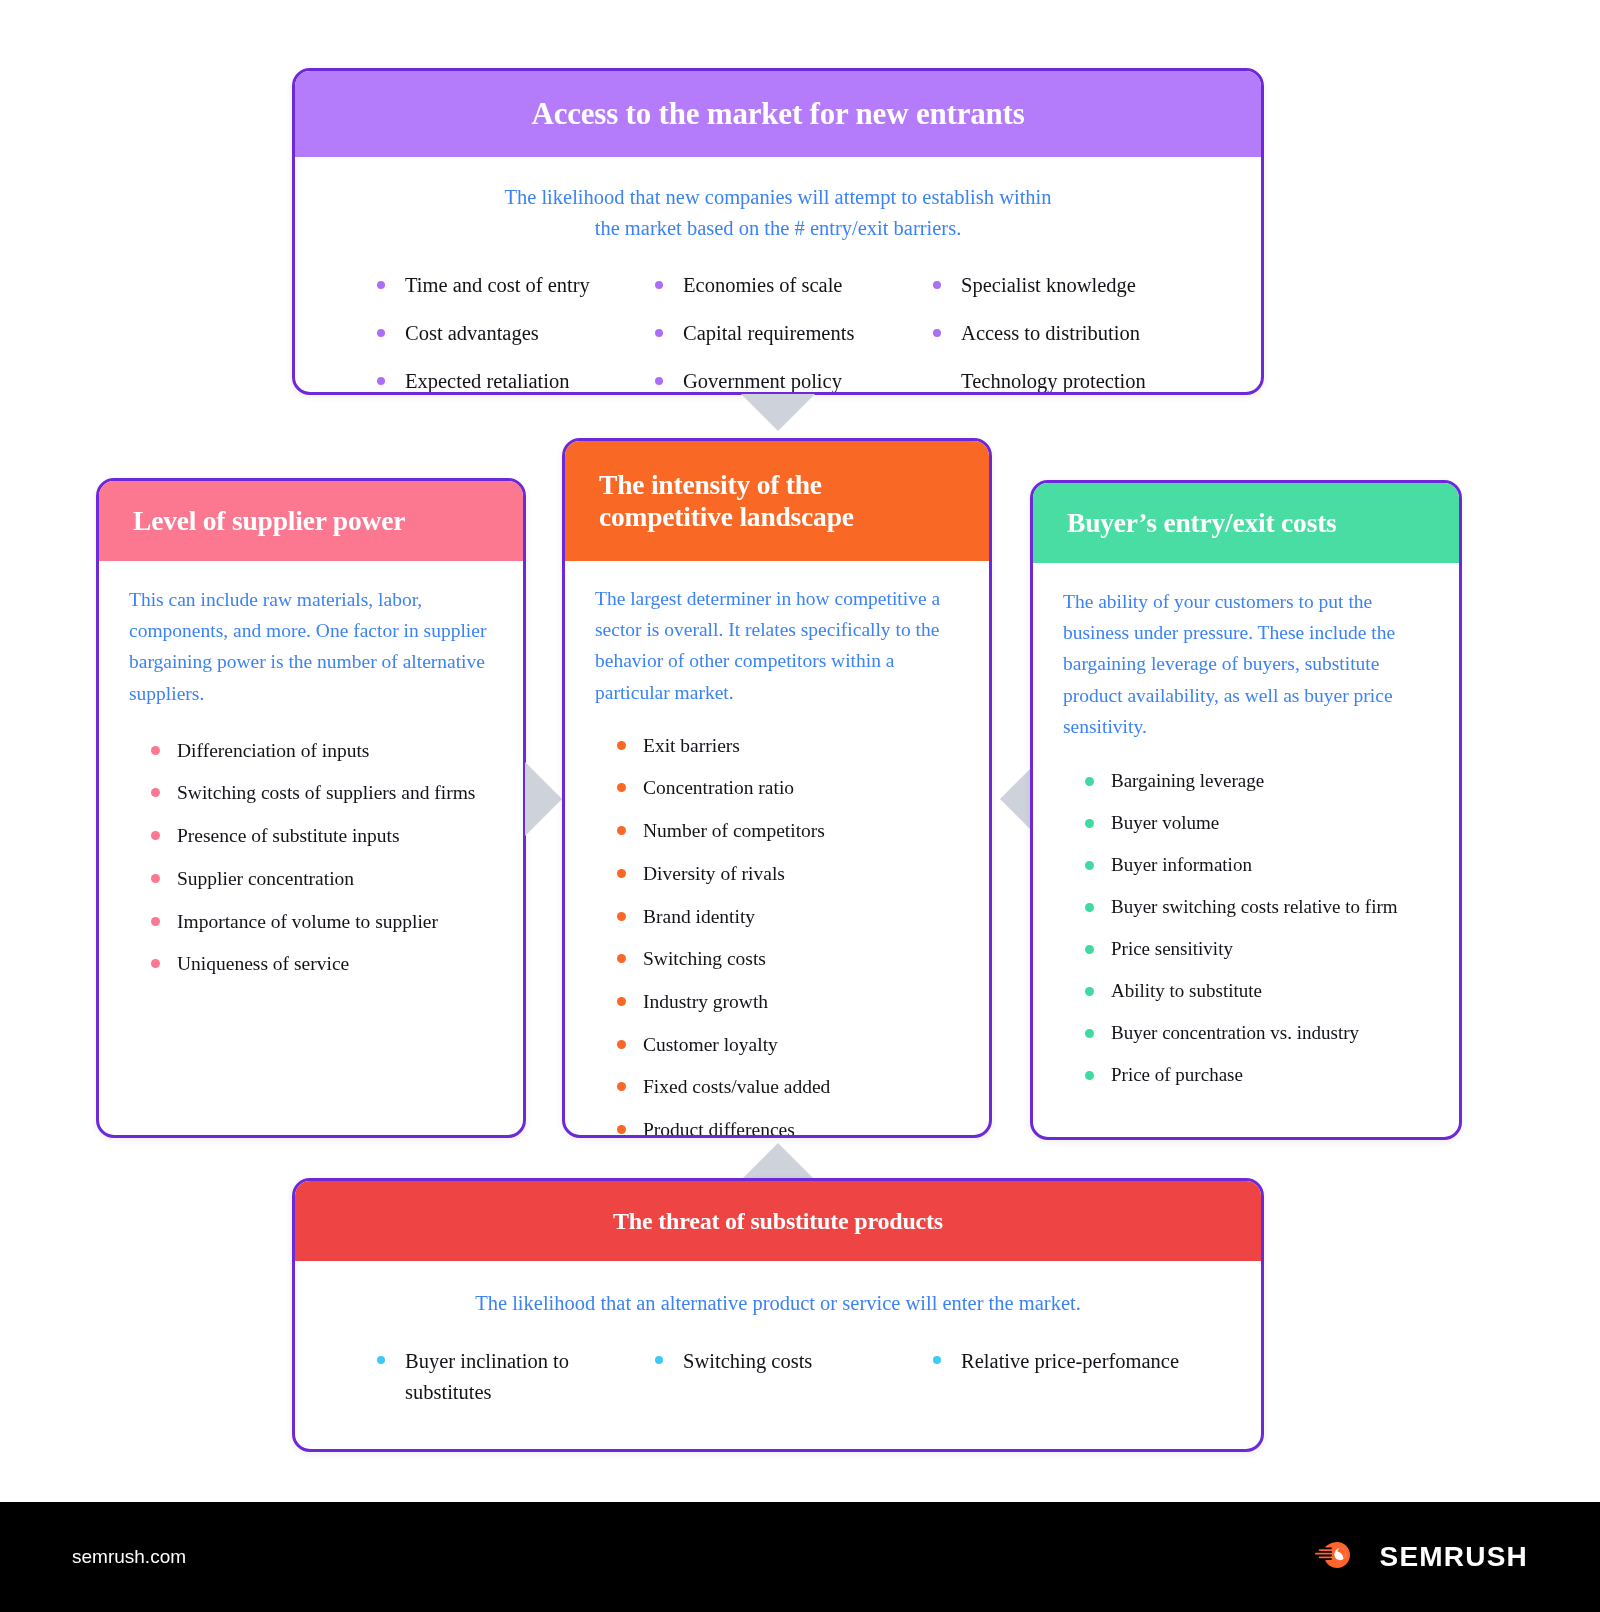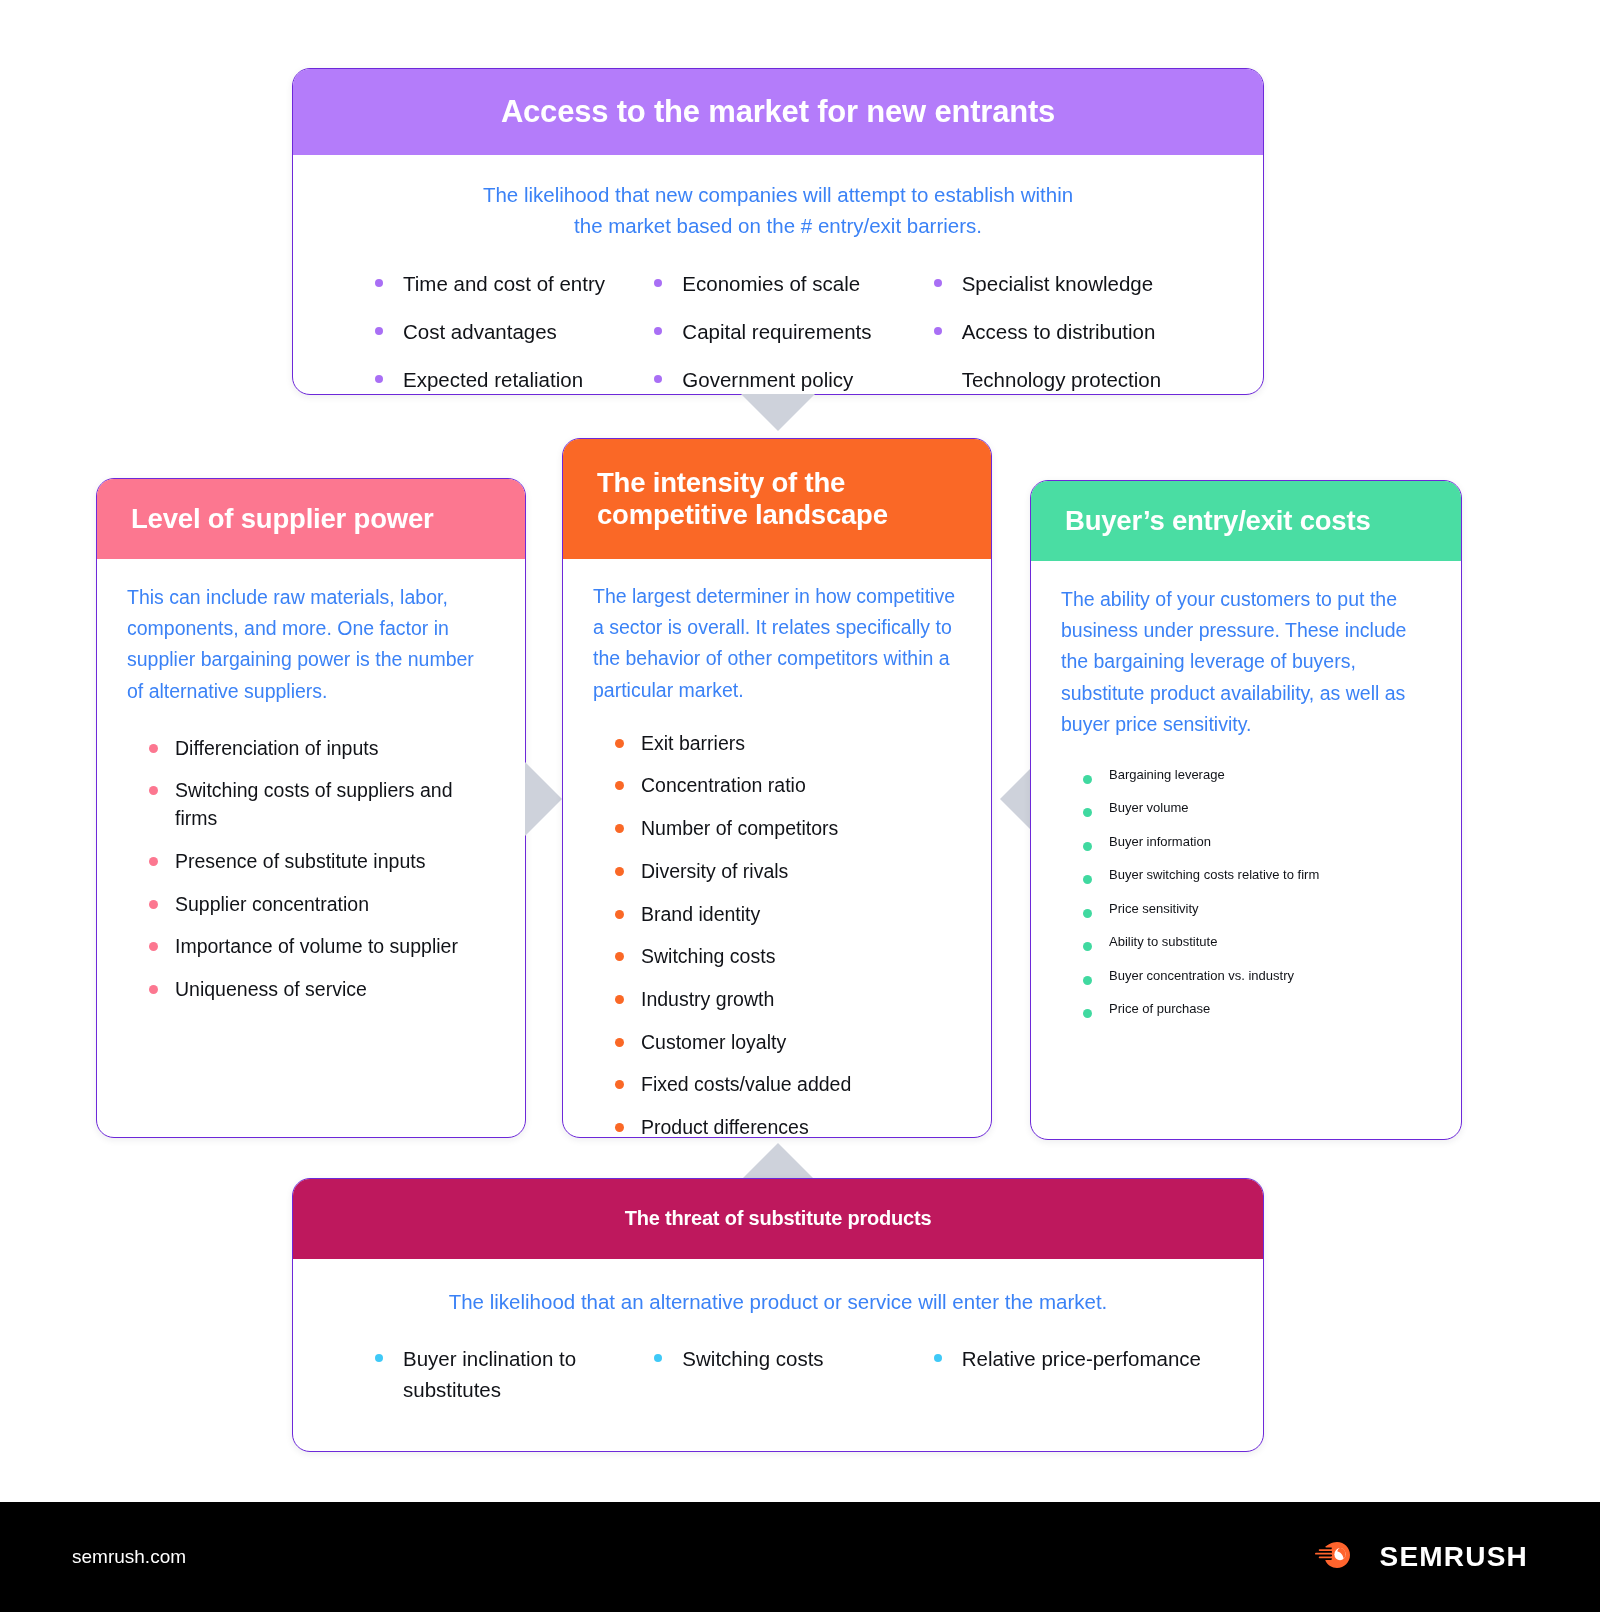--- a/index.html
+++ b/index.html
@@ -15,23 +15,24 @@
     width: 1600px;
     height: 1612px;
     background: #ffffff;
   }
 
   
   .card {
     position: absolute;
     background: #ffffff;
     border-radius: 18px;
-    border: 1px solid #6d28d9;
+    border: 3px solid #6d28d9;
     box-shadow: 0 2px 7px rgba(22,30,48,0.08);
     overflow: hidden;
+    font-family: Liberation Serif, serif;
   }
   .card-header {
     color: #ffffff;
     font-weight: 700;
     letter-spacing: -0.2px;
     line-height: 1.18;
   }
   .card-body {
     padding: 0 30px;
   }
@@ -150,37 +151,37 @@
     display: flex; align-items: center;
     padding-left: 34px;
   }
   #card-buyer .card-desc {
     margin-top: 23px;
     font-size: 19.5px;
     line-height: 1.6;
   }
   #card-buyer ul.bullets { margin-top: 26px; padding-left: 22px; }
   #card-buyer ul.bullets li {
-    font-size: 13px;
+    font-size: 19px;
     padding-left: 26px;
     margin-bottom: 15px;
   }
   #card-buyer ul.bullets li .dot {
     width: 9px; height: 9px; top: 9px;
     background: #40d9a0;
   }
 
   
   #card-substitute {
     left: 292px; top: 1178px; width: 972px; height: 274px;
   }
   #card-substitute .card-header {
     height: 80px;
-    background: #be185d;
-    font-size: 20px;
+    background: #ef4444;
+    font-size: 24px;
     display: flex; align-items: center; justify-content: center;
   }
   #card-substitute .card-desc {
     margin-top: 28px;
     font-size: 20.5px;
     text-align: center;
   }
   #card-substitute .cols {
     display: flex;
     margin-top: 28px;

